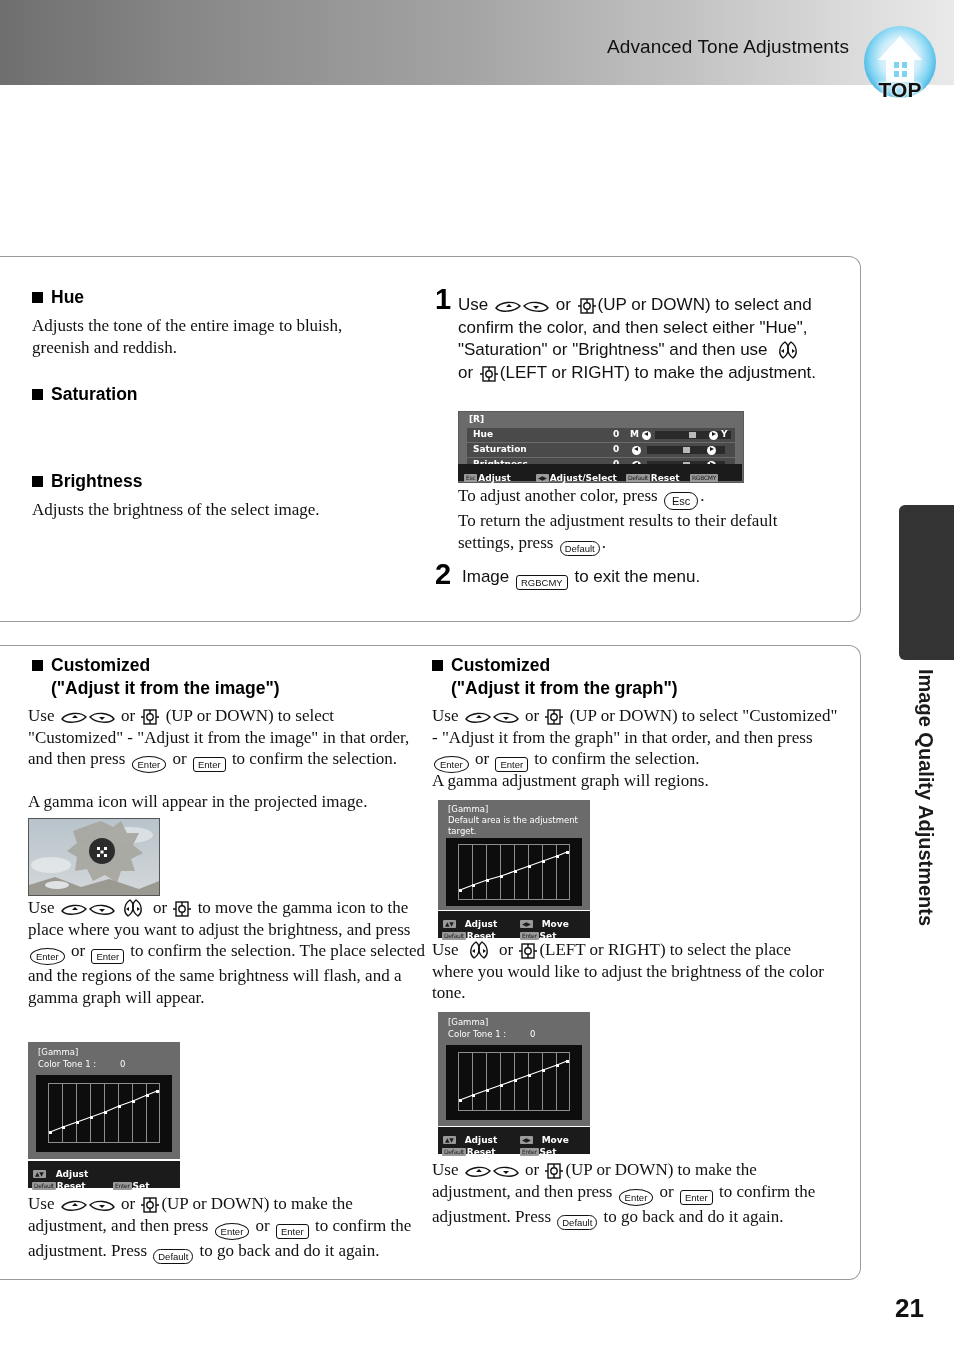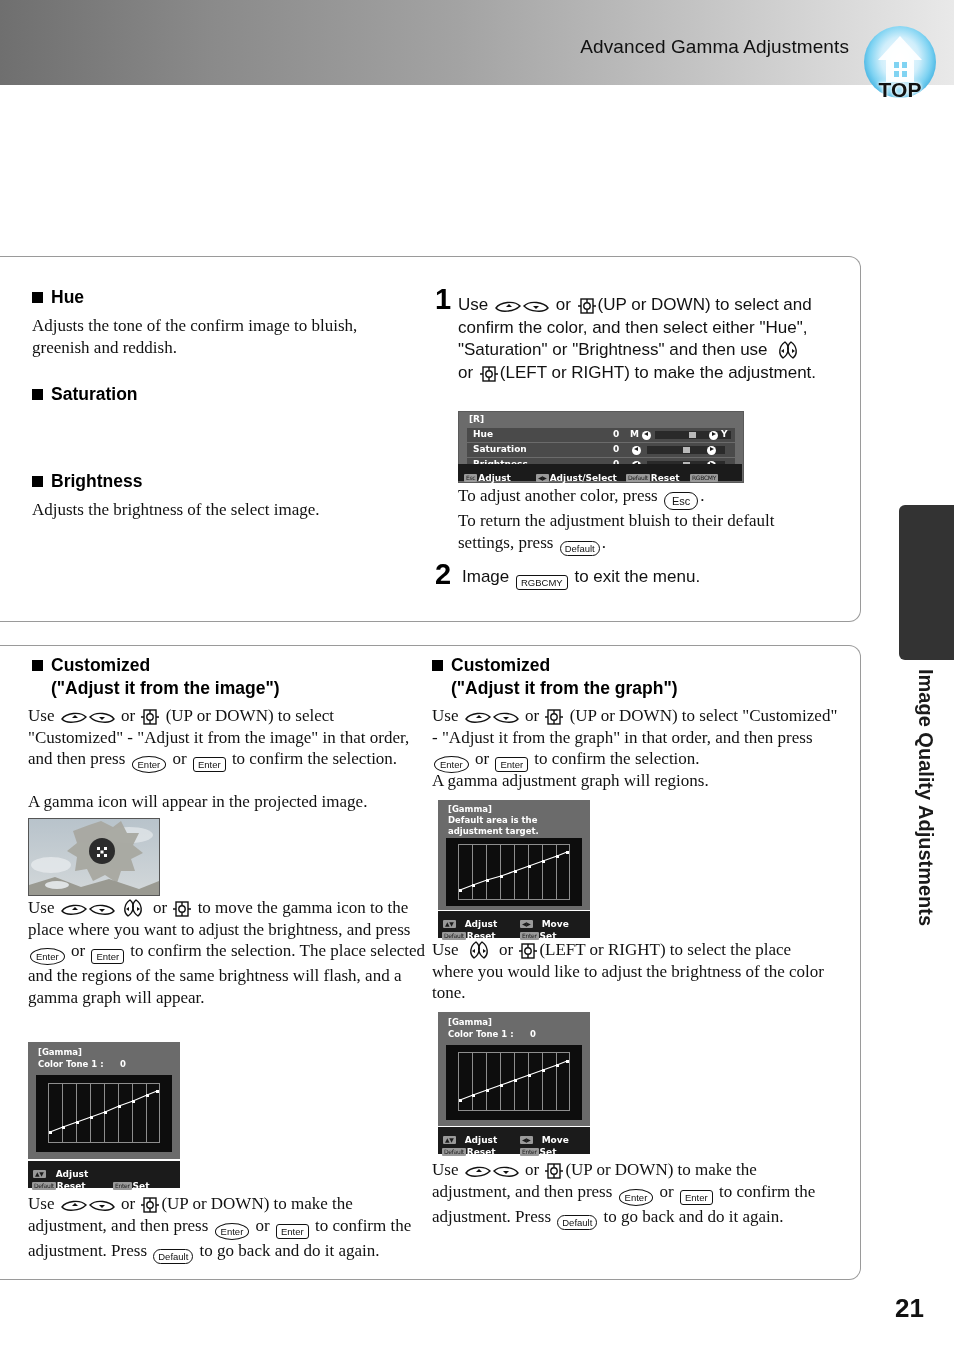--- a/index.html
+++ b/index.html
@@ -109,34 +109,34 @@
   .menu-row .vl{position:absolute;top:1px;font-family:"DejaVu Sans",sans-serif;font-size:9px;color:#fff;font-weight:bold;}
   .slider{position:absolute;top:3px;height:8px;background:#2a2a2a;}
   .sliderknob{position:absolute;top:4px;width:7px;height:6px;background:#b9b9b9;}
   .arrowc{position:absolute;top:2.5px;width:9px;height:9px;border-radius:50%;background:#fff;}
   .arrowc i{position:absolute;left:2px;top:1.8px;width:0;height:0;border-top:2.6px solid transparent;border-bottom:2.6px solid transparent;}
   .arrowc.l i{border-right:4px solid #1b1b1b;left:1.8px;}
   .arrowc.r i{border-left:4px solid #1b1b1b;left:3px;}
 
   
   .gbox{position:absolute;background:#6b6b6b;}
-  .gtitle{font-family:"DejaVu Sans",sans-serif;font-weight:bold;color:#fff;font-size:8.5px;line-height:11px;}
+  .gtitle{font-family:"DejaVu Sans",sans-serif;font-weight:normal;color:#fff;font-size:8.5px;line-height:11px;}
   .gplot{position:absolute;background:#0d0d0d;}
   .gplot .grid{position:absolute;border:1px solid #8d8d8d;}
   .gplot .vline{position:absolute;width:1px;background:#8d8d8d;}
   .gpt{position:absolute;width:3px;height:3px;background:#fff;}
 
   
   .photo{position:absolute;border:1px solid #555;overflow:hidden;background:#9aa3ab;}
 </style>
 </head>
 <body>
 
 <div class="header"></div>
-<div class="header-title">Advanced Gamma Adjustments</div>
+<div class="header-title">Advanced Tone Adjustments</div>
 
 <div class="top-badge">
   <div class="glow"></div>
   <svg width="72" height="72" viewBox="0 0 72 72">
     <path d="M36 10 L58 34 L50 34 L50 56 L22 56 L22 34 L14 34 Z" fill="#ffffff" opacity="0.92"></path>
     <rect x="30" y="36" width="5" height="6" fill="#7fd3f2"></rect>
     <rect x="38" y="36" width="5" height="6" fill="#7fd3f2"></rect>
     <rect x="30" y="45" width="5" height="6" fill="#7fd3f2"></rect>
     <rect x="38" y="45" width="5" height="6" fill="#7fd3f2"></rect>
   </svg>
@@ -148,21 +148,21 @@
   <span>Image Quality Adjustments</span>
 </div>
 <div class="pagenum">21</div>
 
 <div class="panel" id="panel-top"></div>
 
 <div style="position:absolute;left:32px;top:286px;width:390px;">
   <div class="h-sec">
     <span class="sq"></span><span>Hue</span>
   </div>
-  <div class="body-txt" style="margin-top:6px;width:355px;">Adjusts the tone of the confirm image to bluish, greenish and reddish.</div>
+  <div class="body-txt" style="margin-top:6px;width:355px;">Adjusts the tone of the entire image to bluish, greenish and reddish.</div>
 </div>
 
 <div style="position:absolute;left:32px;top:383px;width:390px;">
   <div class="h-sec">
     <span class="sq"></span><span>Saturation</span>
   </div>
 </div>
 
 <div style="position:absolute;left:32px;top:470px;width:390px;">
   <div class="h-sec">
@@ -255,21 +255,21 @@
     <span class="osd-keycap">Default</span><span class="osd-txt">Reset</span>
   </div>
   <div style="position:absolute;left:232px;top:3px;">
     <span class="osd-keycap">RGBCMY</span><span class="osd-txt">Gamma</span>
   </div>
 </div>
 
 <div class="body-txt" style="position:absolute;left:458px;top:485px;width:350px;">
   <span>To adjust another color, press</span>
   <span class="key">Esc</span><span>.</span><br>
-  <span>To return the adjustment bluish to their default settings, press</span>
+  <span>To return the adjustment results to their default settings, press</span>
   <span class="key sm">Default</span><span>.</span>
 </div>
 
 <div class="stepnum" style="left:435px;top:558px;">2</div>
 <div class="sans-txt" style="position:absolute;left:462px;top:566px;width:380px;">
   <span>Image</span>
   <span class="key rect sm">RGBCMY</span>
   <span>to exit the menu.</span>
 </div>
 

